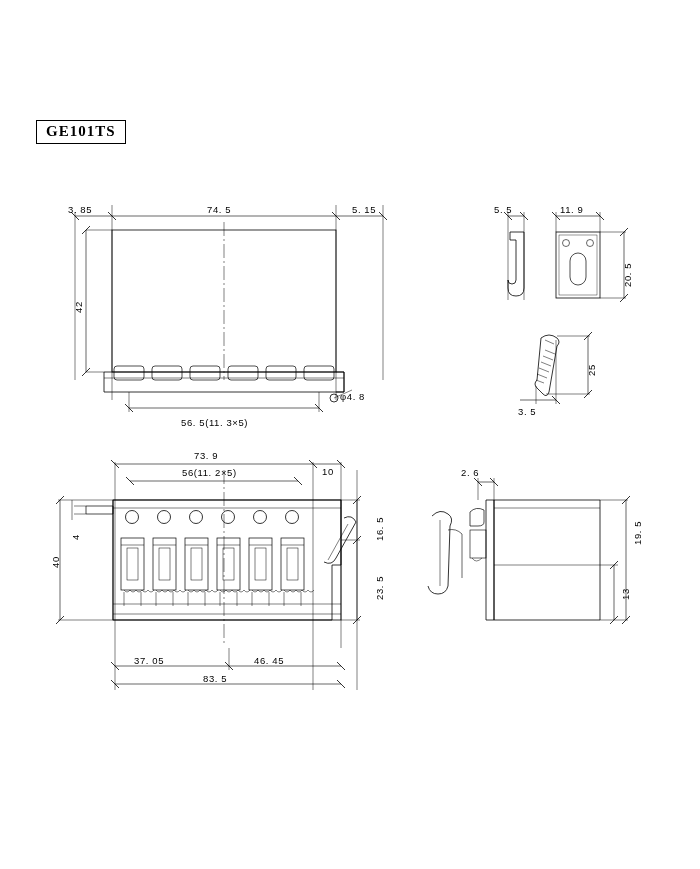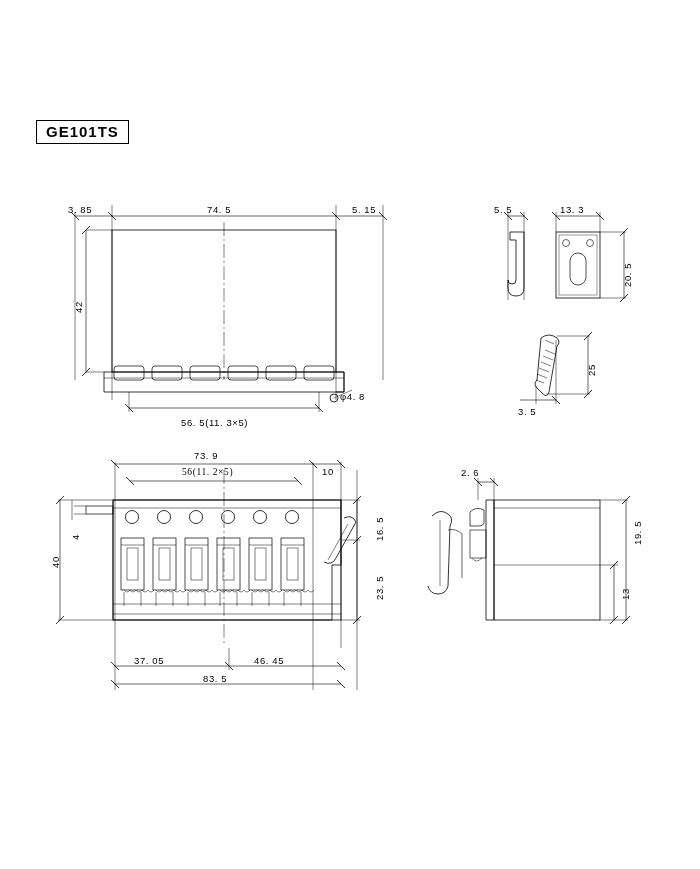--- a/index.html
+++ b/index.html
@@ -24,21 +24,21 @@
   .title-box {
     position: absolute;
     left: 36px;
     top: 120px;
     padding: 3px 9px 4px 9px;
     border: 1px solid #000;
     background: #ffffff;
     font-size: 15px;
     font-weight: bold;
     letter-spacing: 1px;
-    font-family: Liberation Sans, sans-serif;
+    font-family: Liberation Serif, serif;
     line-height: 1;
   }
   .dim {
     position: absolute;
     font-size: 9.5px;
     letter-spacing: 0.6px;
     white-space: nowrap;
     font-family: "Liberation Sans", sans-serif;
     color: #000;
   }
@@ -351,32 +351,32 @@
   </svg>
 
   <div class="dim" style="left:68px; top:204px;">3. 85</div>
   <div class="dim" style="left:207px; top:204px;">74. 5</div>
   <div class="dim" style="left:352px; top:204px;">5. 15</div>
   <div class="dim vert" style="left:73px; top:313px;">42</div>
   <div class="dim" style="left:137px; top:417px;padding-left:44px;">56. 5(11. 3×5)</div>
   <div class="dim" style="left:340px; top:391px;">φ4. 8</div>
 
   <div class="dim" style="left:194px; top:450px;">73. 9</div>
-  <div class="dim" style="left:182px; top:467px;font-family:Liberation Serif, serif;">56(11. 2×5)</div>
+  <div class="dim" style="left:182px; top:467px;">56(11. 2×5)</div>
   <div class="dim" style="left:322px; top:466px;">10</div>
   <div class="dim vert" style="left:374px; top:541px;">16. 5</div>
   <div class="dim vert" style="left:374px; top:600px;">23. 5</div>
   <div class="dim vert" style="left:70px; top:540px;">4</div>
   <div class="dim vert" style="left:50px; top:568px;">40</div>
   <div class="dim" style="left:134px; top:655px;text-align:center;">37. 05</div>
   <div class="dim" style="left:254px; top:655px;">46. 45</div>
   <div class="dim" style="left:203px; top:673px;">83. 5</div>
 
   <div class="dim" style="left:486px; top:204px;padding-left:8px;">5. 5</div>
-  <div class="dim" style="left:560px; top:204px;">13. 3</div>
+  <div class="dim" style="left:560px; top:204px;">11. 9</div>
   <div class="dim vert" style="left:622px; top:287px;">20. 5</div>
 
   <div class="dim vert" style="left:586px; top:376px;">25</div>
   <div class="dim" style="left:518px; top:406px;">3. 5</div>
 
   <div class="dim" style="left:461px; top:467px;">2. 6</div>
   <div class="dim vert" style="left:632px; top:545px;">19. 5</div>
   <div class="dim vert" style="left:620px; top:600px;">13</div>
 
 </div>

